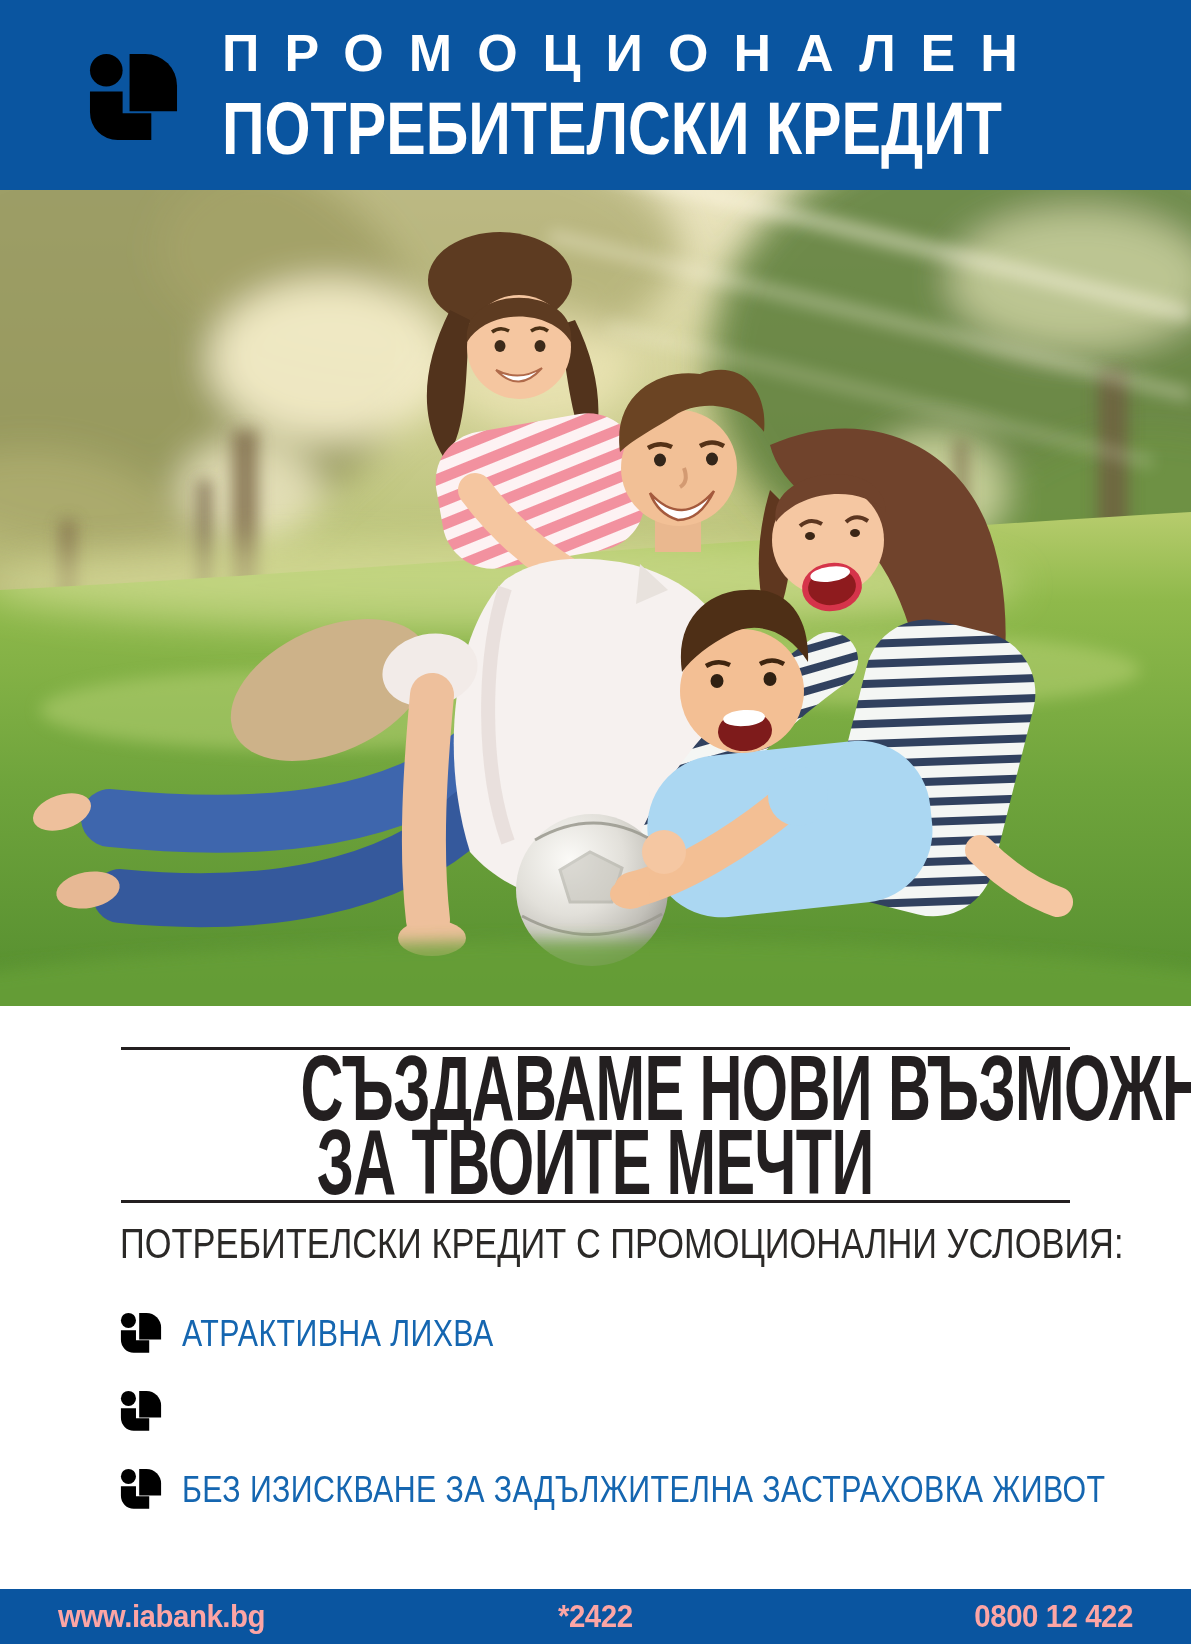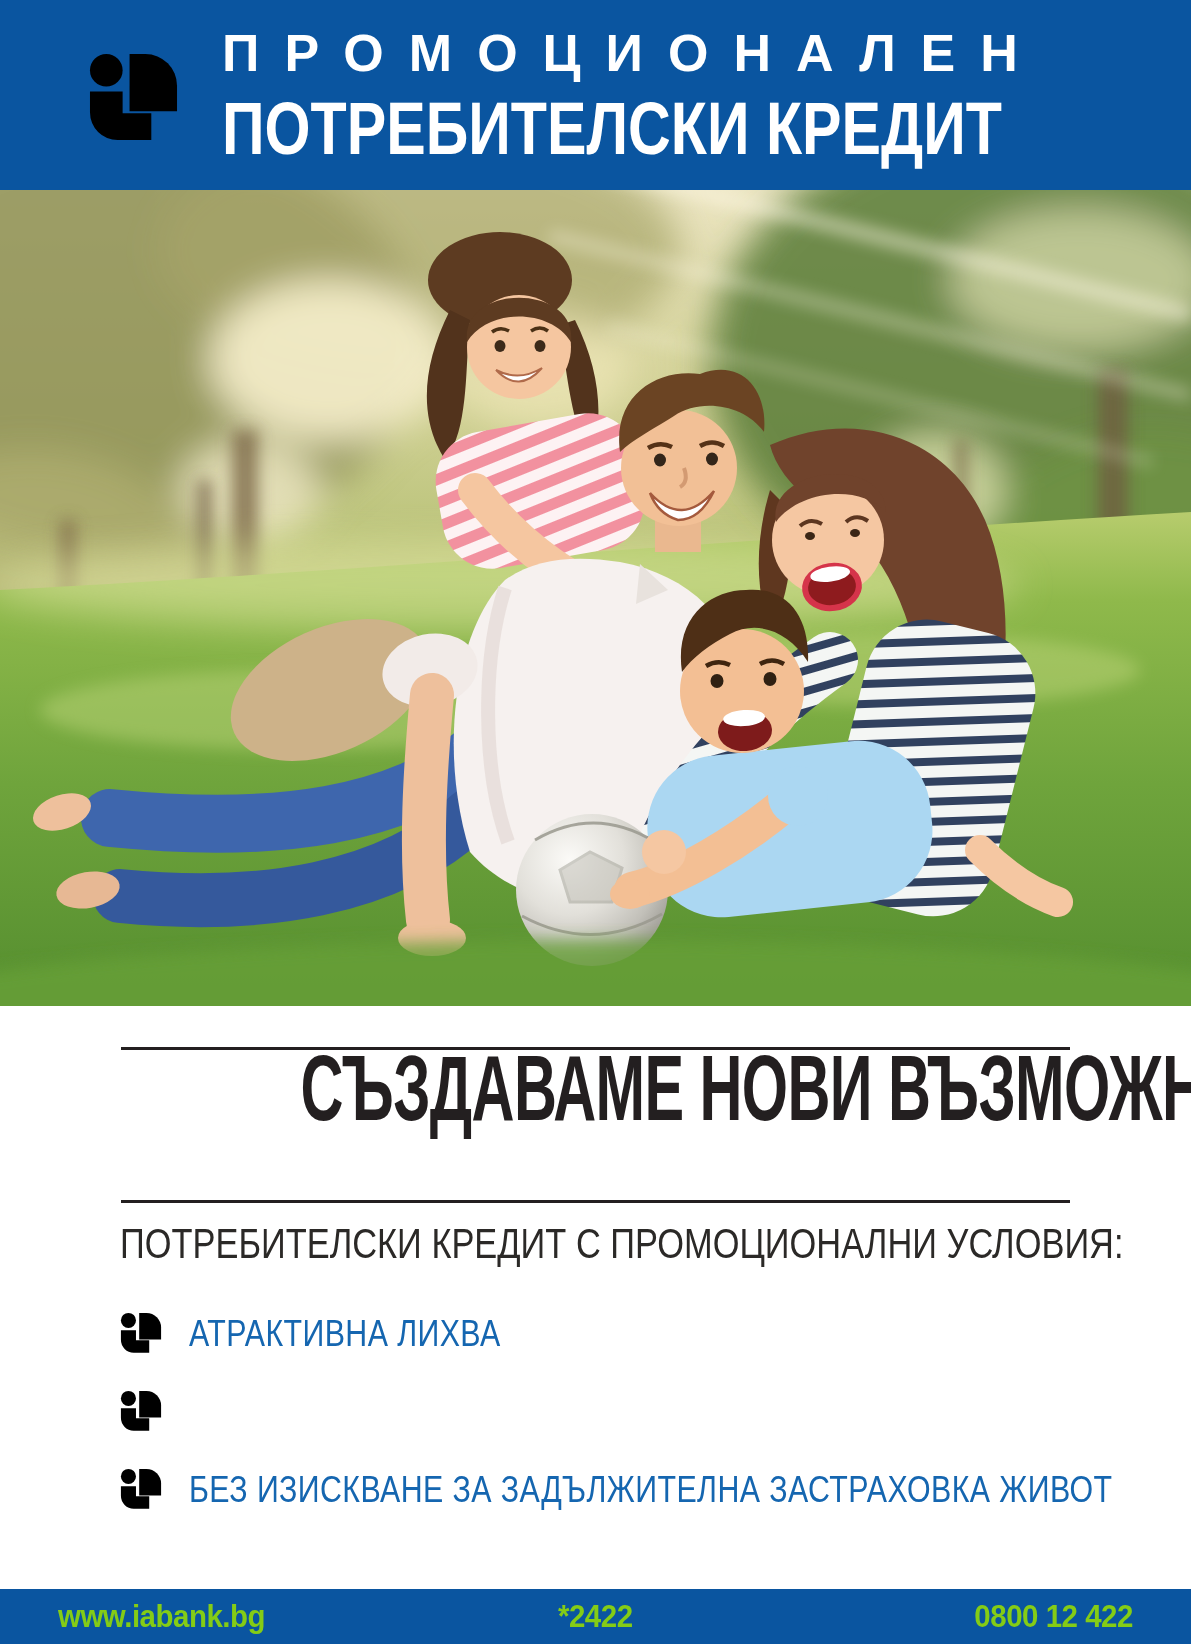--- a/index.html
+++ b/index.html
@@ -30,32 +30,32 @@
   .rule-bottom{top:1200px}
   .headline{position:absolute;left:0;width:100%;text-align:center;color:var(--ink,#231f20)}
   .headline span{display:inline-block;font-weight:bold;font-size:93px;line-height:1;white-space:nowrap;
                  transform:scaleX(.64);transform-origin:center;letter-spacing:-1px}
   .headline-1{top:1042px}
   .headline-2{top:1116px}
   .subheading{position:absolute;left:120px;top:1222px;color:#2b2927}
   .subheading span{display:inline-block;font-weight:400;font-size:43px;line-height:1;white-space:nowrap;
                    transform:scaleX(.80);transform-origin:left center}
   .bullets{list-style:none;position:absolute;left:0;top:0;width:100%}
-  .bullet{position:absolute;left:120px;height:46px;display:flex;align-items:center;gap:27px}
+  .bullet{position:absolute;left:120px;height:46px;display:flex;align-items:center;gap:20px}
   .bullet-1{top:1310px}
   .bullet-2{top:1388px}
   .bullet-3{top:1466px}
   .bullet-icon{width:42px;height:42px;flex:0 0 42px}
   .bullet-label span{display:inline-block;font-weight:400;font-size:37px;line-height:1;white-space:nowrap;
                      color:var(--bullet-blue,#1566b0);transform:scaleX(.82);transform-origin:left center;
                      letter-spacing:.5px}
 
   
   .bottom-bar{position:absolute;left:0;bottom:0;width:100%;height:55px;background:var(--blue-dark,#0a55a0);
-              display:grid;grid-template-columns:1fr auto 1fr;align-items:center;padding:0 58px;color:#84cc16}
+              display:grid;grid-template-columns:1fr auto 1fr;align-items:center;padding:0 58px;color:#fca5a5}
   .bottom-bar .cell{font-weight:bold;font-size:31px;line-height:1;white-space:nowrap;
                     transform:scaleX(.95);letter-spacing:-.5px}
   .footer-left{justify-self:start;transform-origin:left center}
   .footer-center{justify-self:center;transform-origin:center}
   .footer-right{justify-self:end;transform-origin:right center}
 </style>
 </head>
 <body>
 
 <svg width="0" height="0" style="position:absolute" aria-hidden="true">
@@ -229,20 +229,23 @@
 
       <ellipse cx="595" cy="822" rx="730" ry="72" fill="#68a037" opacity=".8" filter="url(#b8)"></ellipse>
     </svg>
   </div>
 
   <div class="rule rule-top"></div>
 
   <h1 class="headline headline-1">
     <span>СЪЗДАВАМЕ НОВИ ВЪЗМОЖНОСТИ</span>
   </h1>
+  <h1 class="headline headline-2">
+    <span>ЗА ТВОИТЕ МЕЧТИ</span>
+  </h1>
 
   <div class="rule rule-bottom"></div>
 
   <h2 class="subheading">
     <span>ПОТРЕБИТЕЛСКИ КРЕДИТ С ПРОМОЦИОНАЛНИ УСЛОВИЯ:</span>
   </h2>
 
   <ul class="bullets">
     <li class="bullet bullet-1">
       <svg class="bullet-icon logo-blue" viewBox="0 0 92 92">

